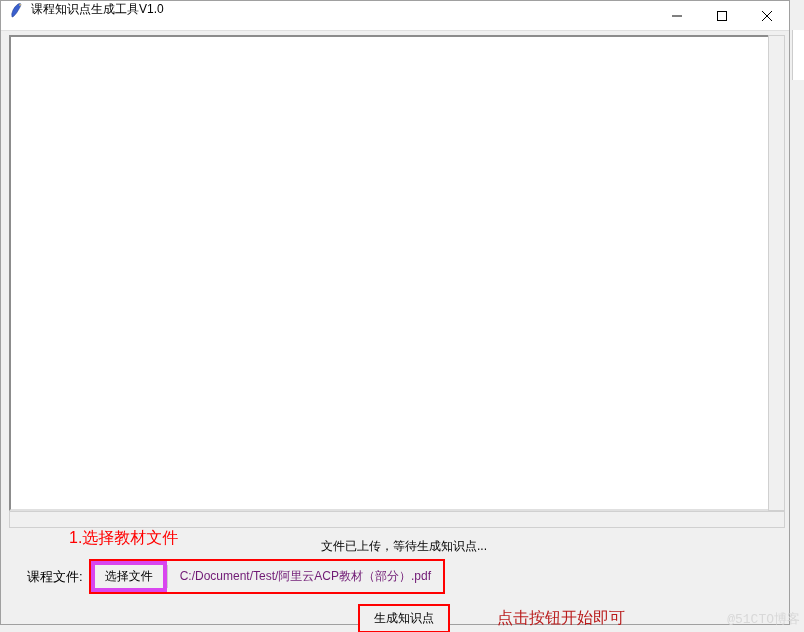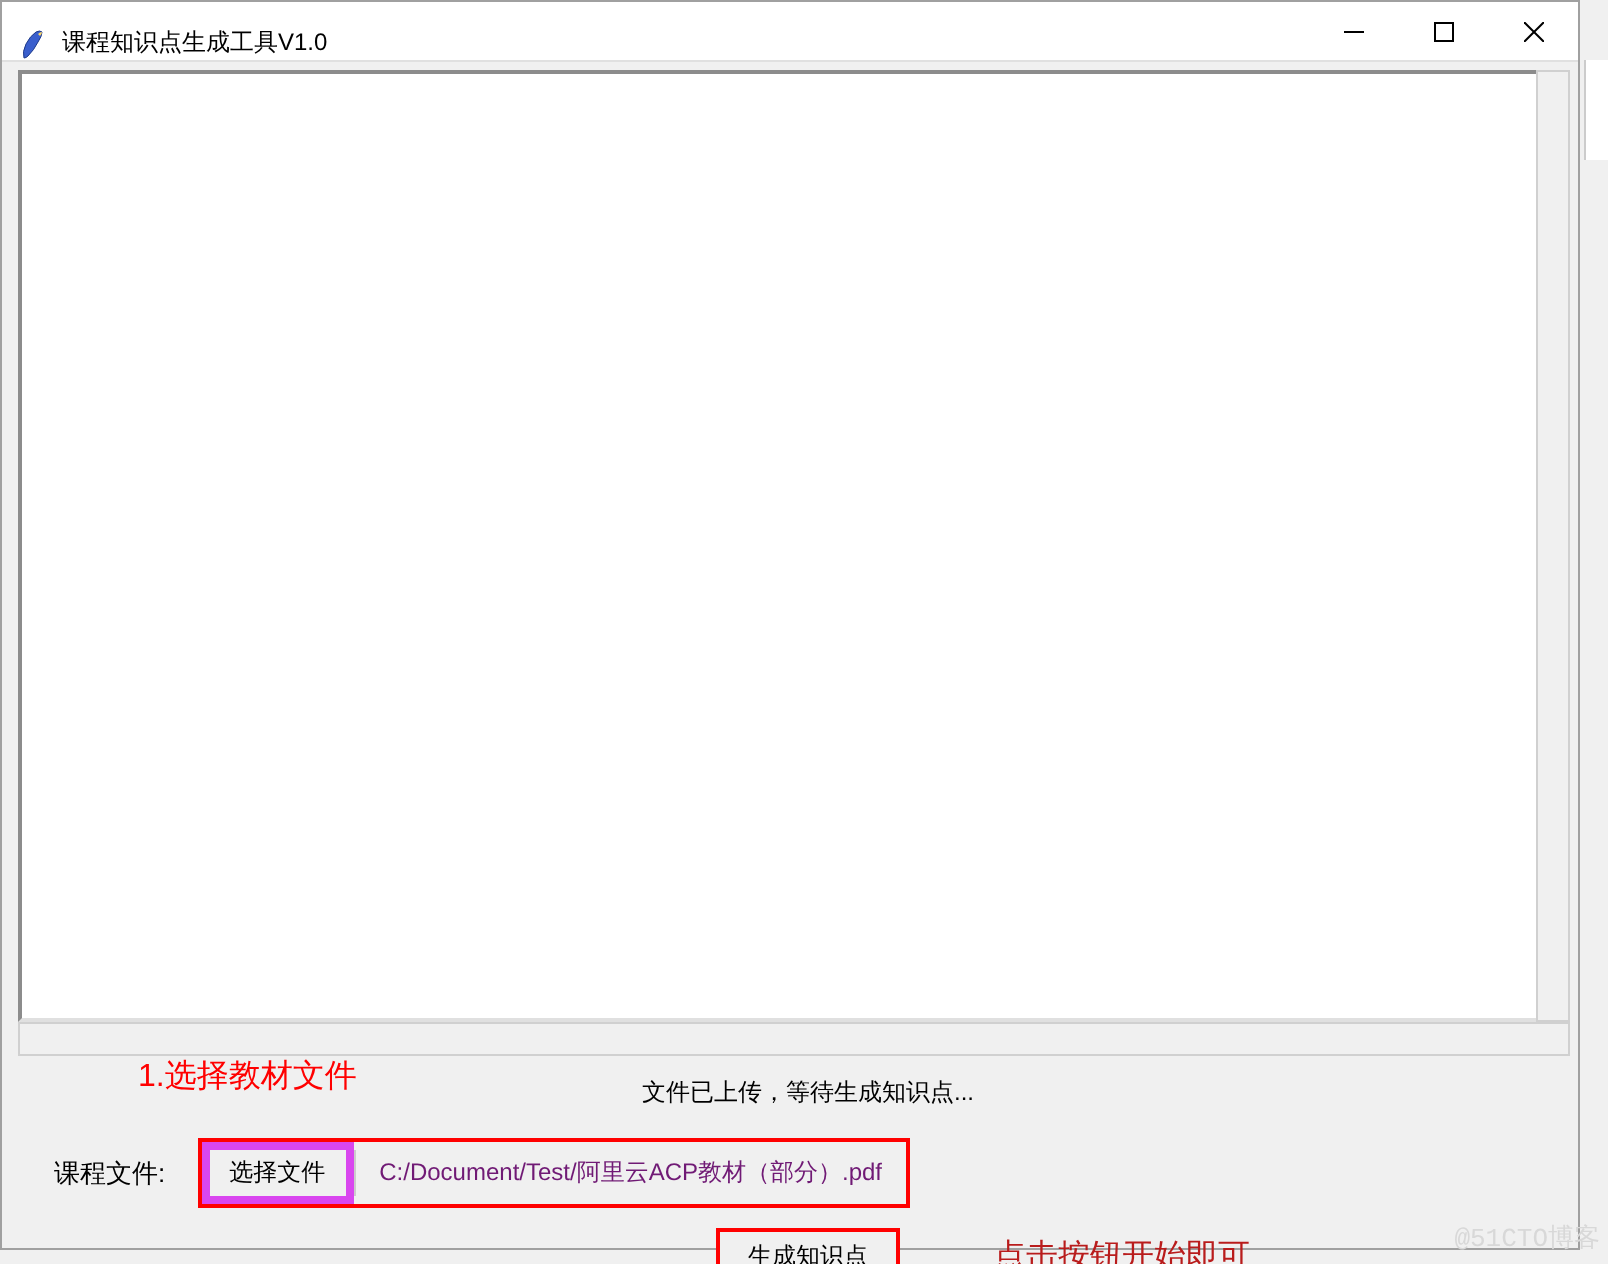--- a/index.html
+++ b/index.html
@@ -20,21 +20,21 @@
       width: 790px;
       height: 625px;
       background: #f0f0f0;
       border: 1px solid #a0a0a0;
       position: relative;
     }
     .titlebar {
       height: 30px;
       background: #ffffff;
       display: flex;
-      align-items: flex-end;
+      align-items: flex-start;
       justify-content: space-between;
       padding: 0 0 0 8px;
       border-bottom: 1px solid #e0e0e0;
     }
     .titlebar-left {
       display: flex;
       align-items: center;
       gap: 6px;
     }
     .app-icon {
@@ -98,26 +98,26 @@
       font-size: 16px;
       position: absolute;
       left: 68px;
       top: 0px;
     }
     .status-row {
       text-align: center;
       font-size: 12px;
       color: #000;
       margin-top: 4px;
-      margin-bottom: 14px;
+      margin-bottom: 4px;
     }
     .file-row {
       display: flex;
       align-items: center;
-      gap: 12px;
+      gap: 2px;
       margin-top: 2px;
     }
     .file-label {
       font-size: 13px;
       color: #000;
       margin-right: 4px;
     }
     .red-box {
       border: 2px solid #ff0000;
       display: flex;

